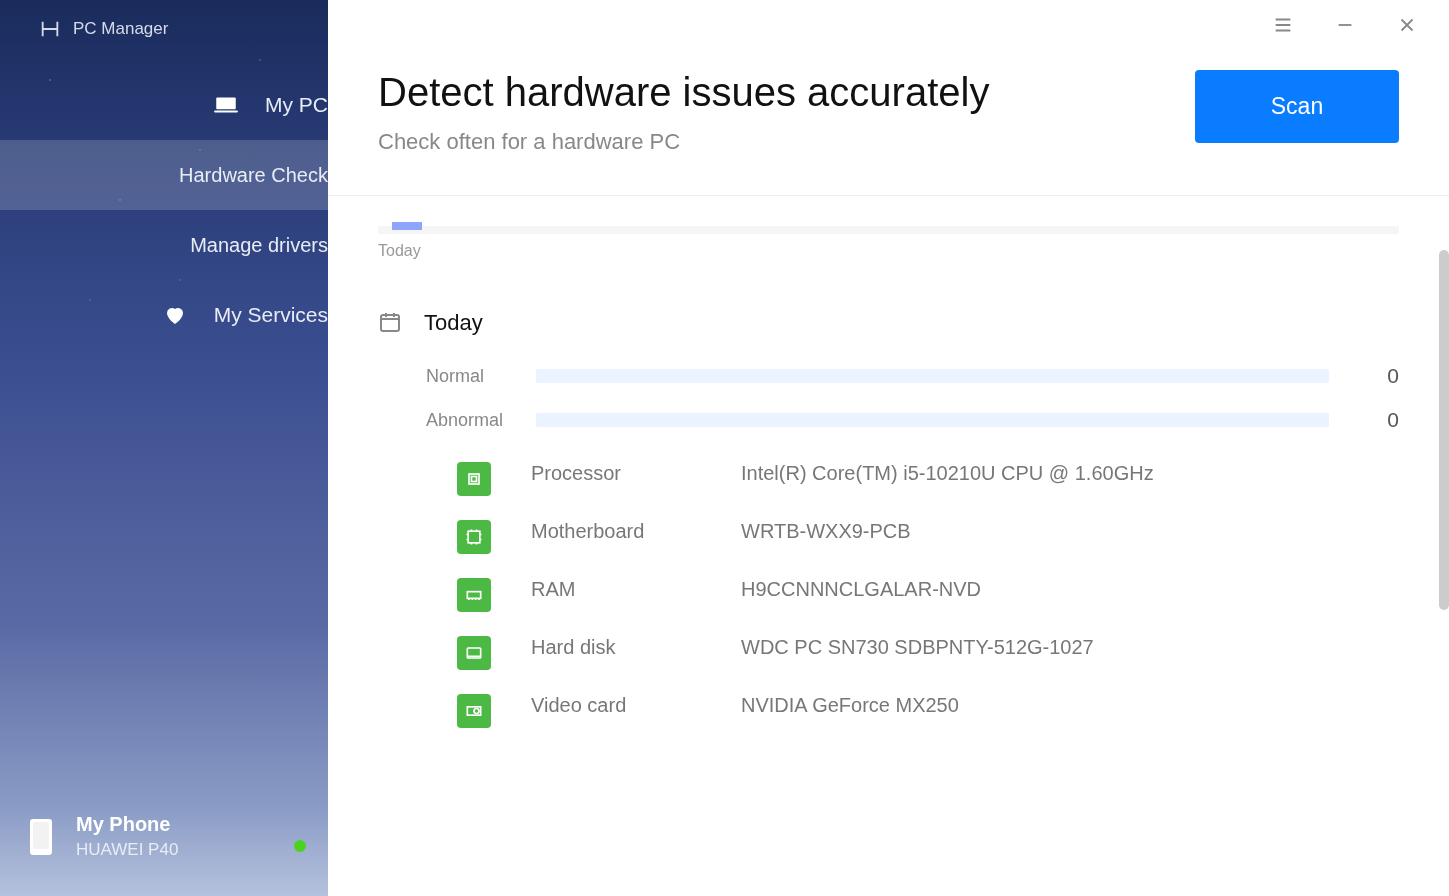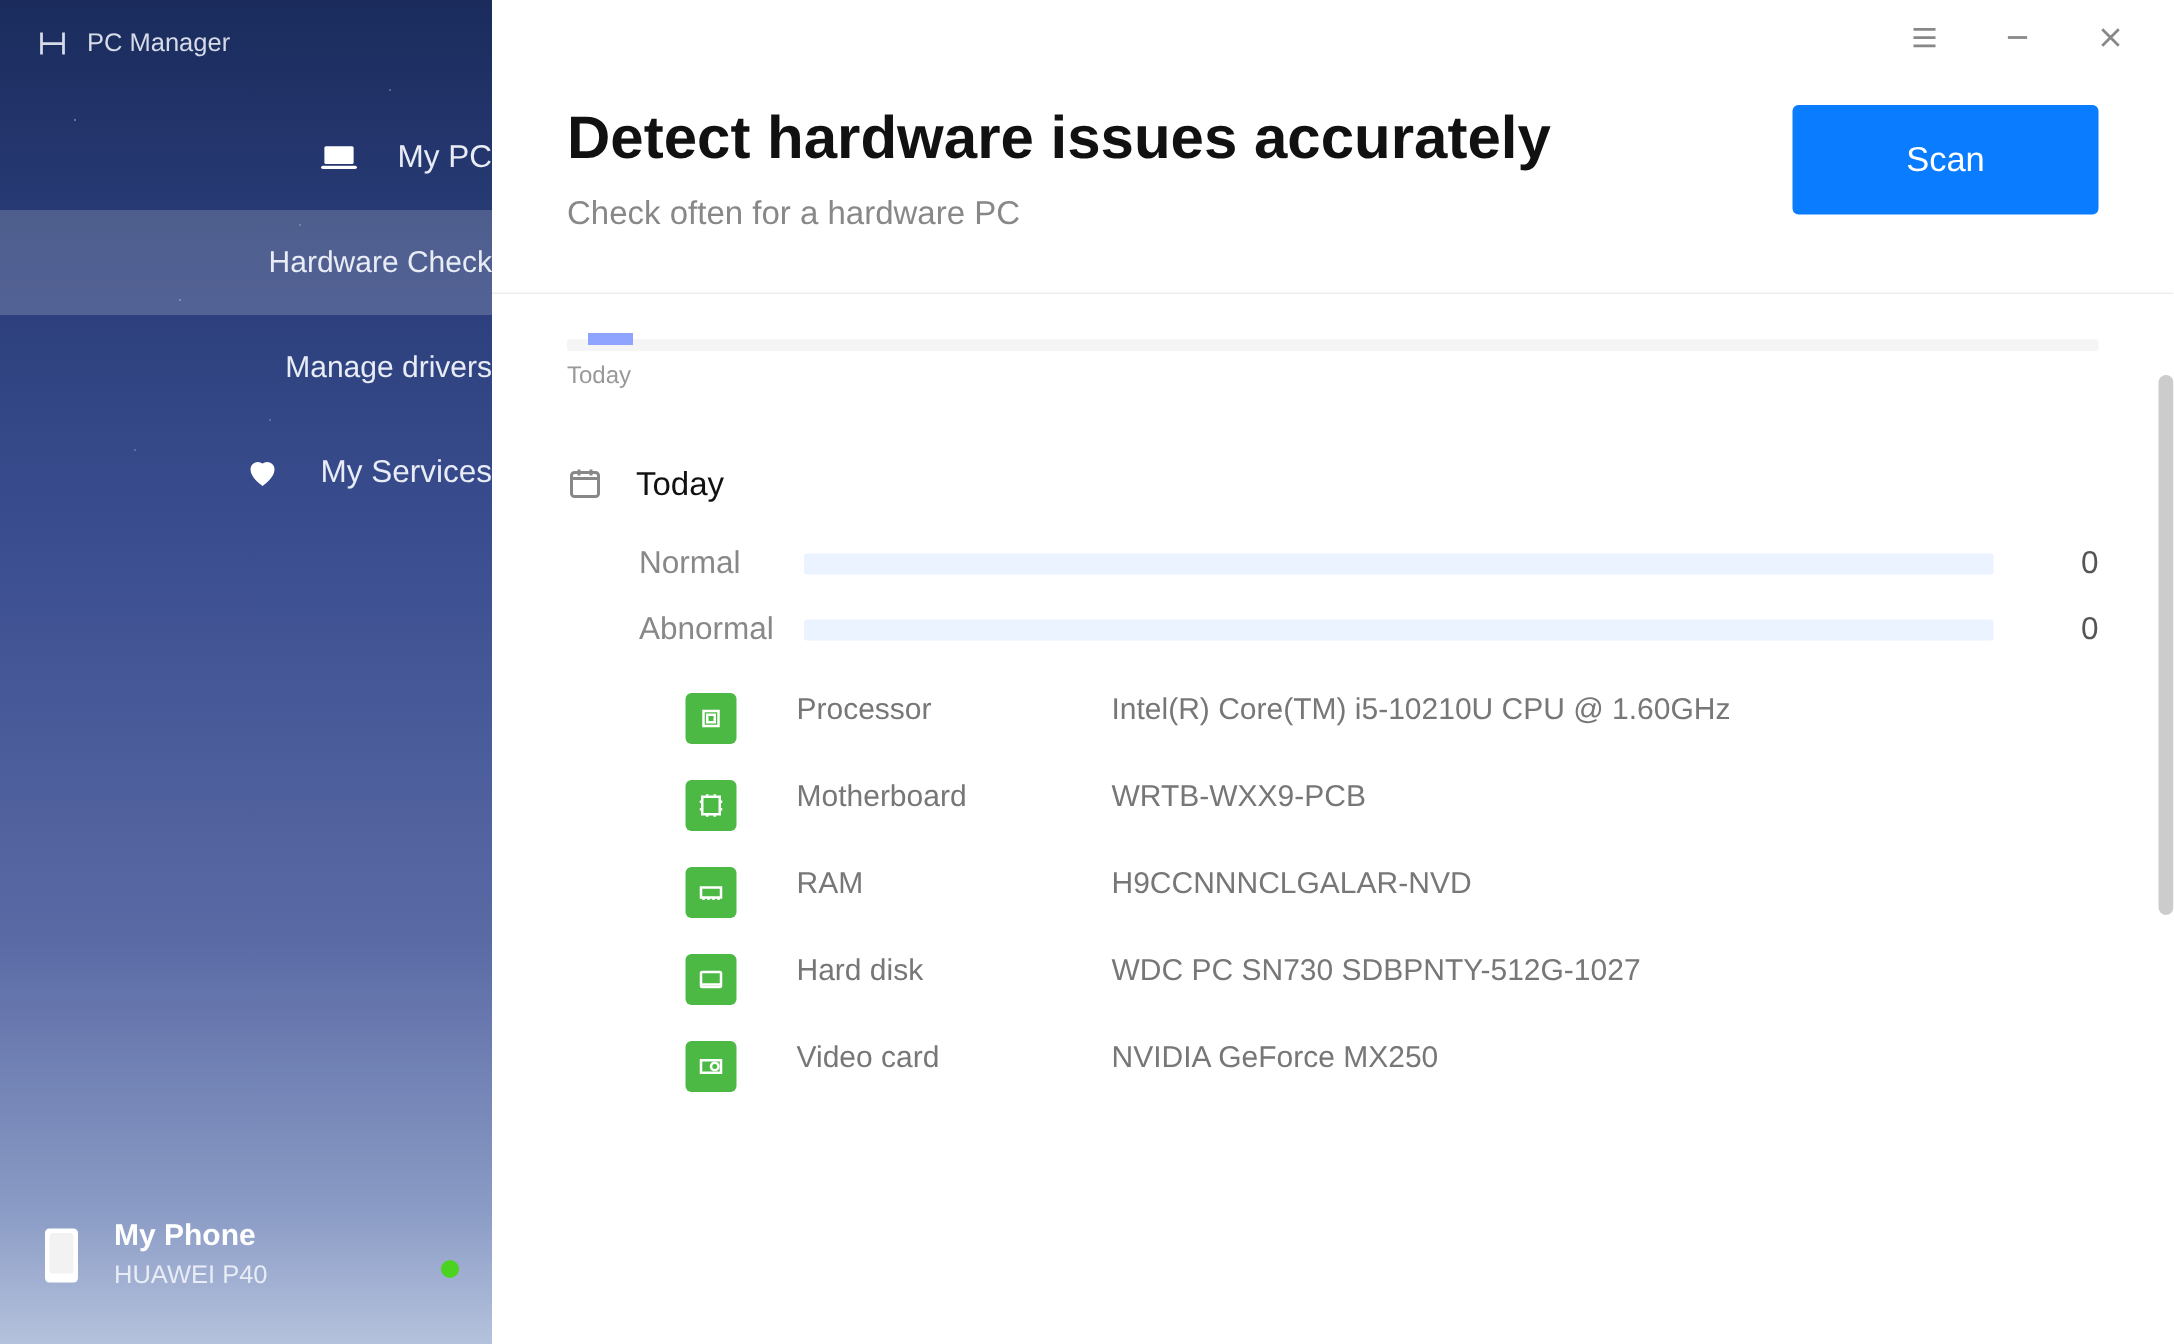--- a/index.html
+++ b/index.html
@@ -23,21 +23,21 @@
       radial-gradient(1px 1px at 50px 80px, rgba(255,255,255,0.6), transparent),
       radial-gradient(1px 1px at 120px 200px, rgba(255,255,255,0.5), transparent),
       radial-gradient(1px 1px at 200px 150px, rgba(255,255,255,0.4), transparent),
       radial-gradient(1px 1px at 260px 60px, rgba(255,255,255,0.5), transparent),
       radial-gradient(1px 1px at 90px 300px, rgba(255,255,255,0.4), transparent),
       radial-gradient(1px 1px at 180px 280px, rgba(255,255,255,0.4), transparent);
     pointer-events: none;
   }
   .sidebar-title {
     display: flex; align-items: center;
-    padding: 18px 24px 30px 24px;
+    padding: 18px 24px 30px 39px;
     font-size: 17px;
     color: #d6dbe8;
     gap: 12px;
     position: relative;
   }
   .sidebar-logo {
     width: 22px; height: 22px; display: inline-flex; align-items: center; justify-content: center;
   }
   .nav { flex: 1; position: relative; }
   .nav-item {
@@ -83,42 +83,42 @@
   .titlebar {
     height: 50px; display: flex; justify-content: flex-end; align-items: center;
     gap: 34px; padding-right: 28px;
   }
   .titlebar .wbtn { width: 28px; height: 28px; display: flex; align-items: center; justify-content: center; cursor: pointer; color: #888; }
   .header {
     display: flex; align-items: flex-start; justify-content: space-between;
     padding: 20px 50px 40px 50px;
     border-bottom: 1px solid #eee;
   }
-  .header-text h1 { font-size: 40px; font-weight: 700; color: #111; margin-bottom: 14px; }
+  .header-text h1 { font-size: 40px; font-weight: 400; color: #111; margin-bottom: 14px; }
   .header-text p  { font-size: 22px; color: #888; }
   .scan-btn {
     width: 204px; height: 73px;
     background: #0a7cff; color: #fff;
     border: none; border-radius: 4px;
     font-size: 23px; cursor: pointer;
   }
   .content { flex: 1; overflow-y: auto; padding: 30px 50px 0 50px; position: relative; }
   .timeline { margin-bottom: 50px; }
   .timeline-bar { position: relative; height: 8px; background: #f5f5f5; border-radius: 2px; }
   .timeline-mark { position: absolute; left: 14px; top: -4px; width: 30px; height: 8px; background: #8fa4ff; }
   .timeline-label { font-size: 16px; color: #999; margin-top: 8px; }
   .day-block { }
   .day-header { display: flex; align-items: center; gap: 20px; margin-bottom: 28px; }
   .cal-icon { width: 26px; height: 26px; color: #888; }
   .day-title { font-size: 22px; color: #111; }
   .status-row {
     display: flex; align-items: center; margin-bottom: 20px;
     padding-left: 48px;
   }
-  .status-label { width: 110px; font-size: 21px; color: #888; }
+  .status-label { width: 110px; font-size: 18px; color: #888; }
   .status-bar { flex: 1; height: 14px; background: #eaf3ff; border-radius: 2px; margin-right: 40px; }
   .status-count { width: 30px; text-align: right; font-size: 21px; color: #555; }
   .hw-list { margin-top: 30px; padding-left: 48px; }
   .hw-row { display: flex; align-items: flex-start; height: 58px; margin-left: 31px; }
   .hw-chip {
     width: 34px; height: 34px; background: #4cb944; border-radius: 4px;
     display: flex; align-items: center; justify-content: center; color: #fff;
     margin-right: 40px; flex-shrink: 0;
   }
   .hw-name  { width: 210px; font-size: 20px; color: #777; }

